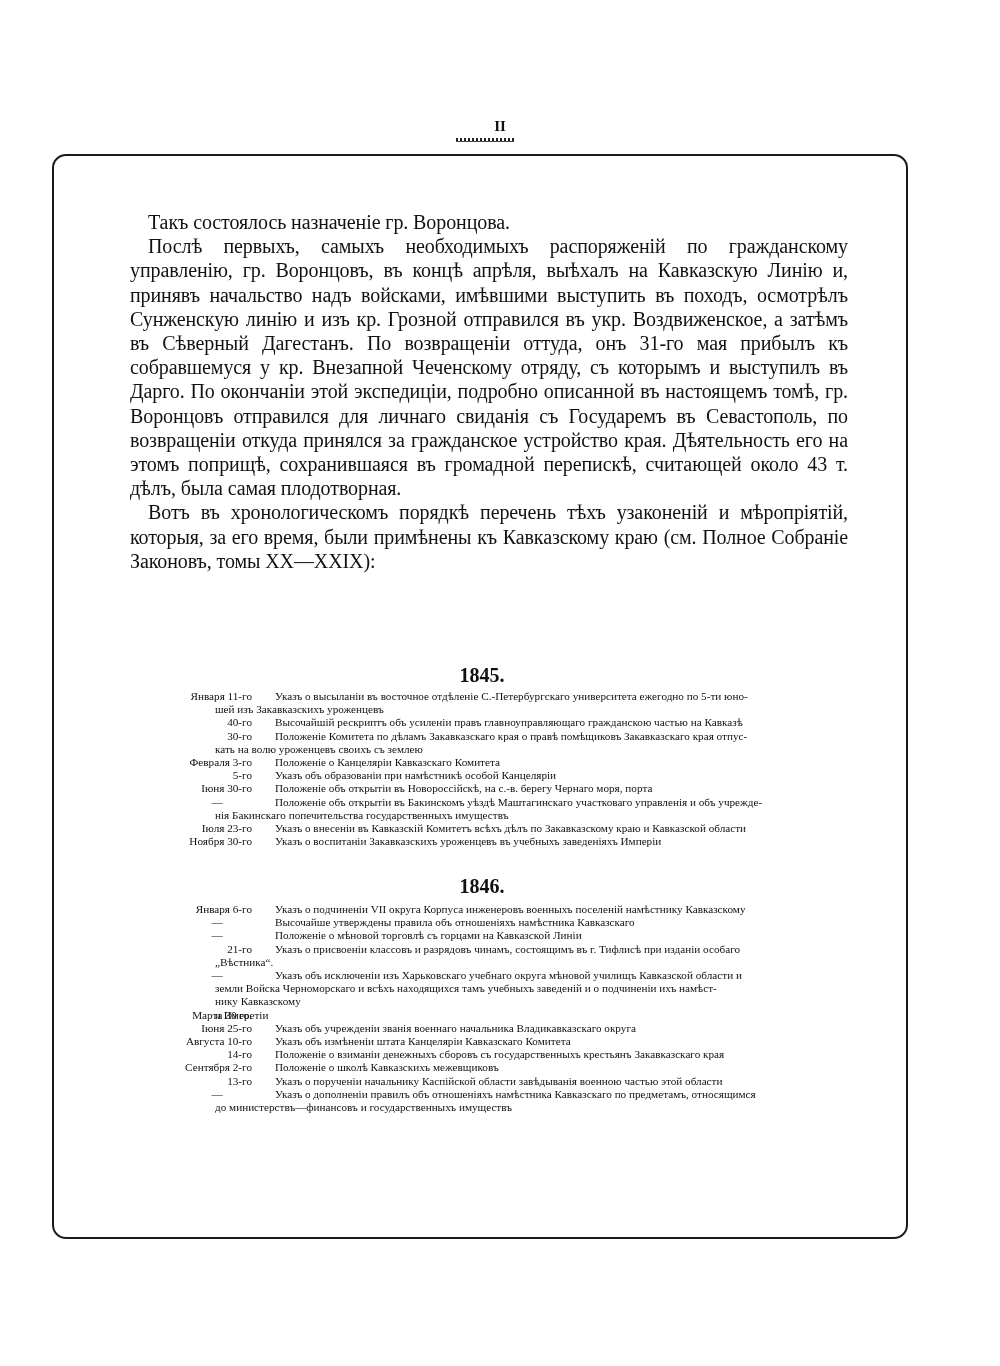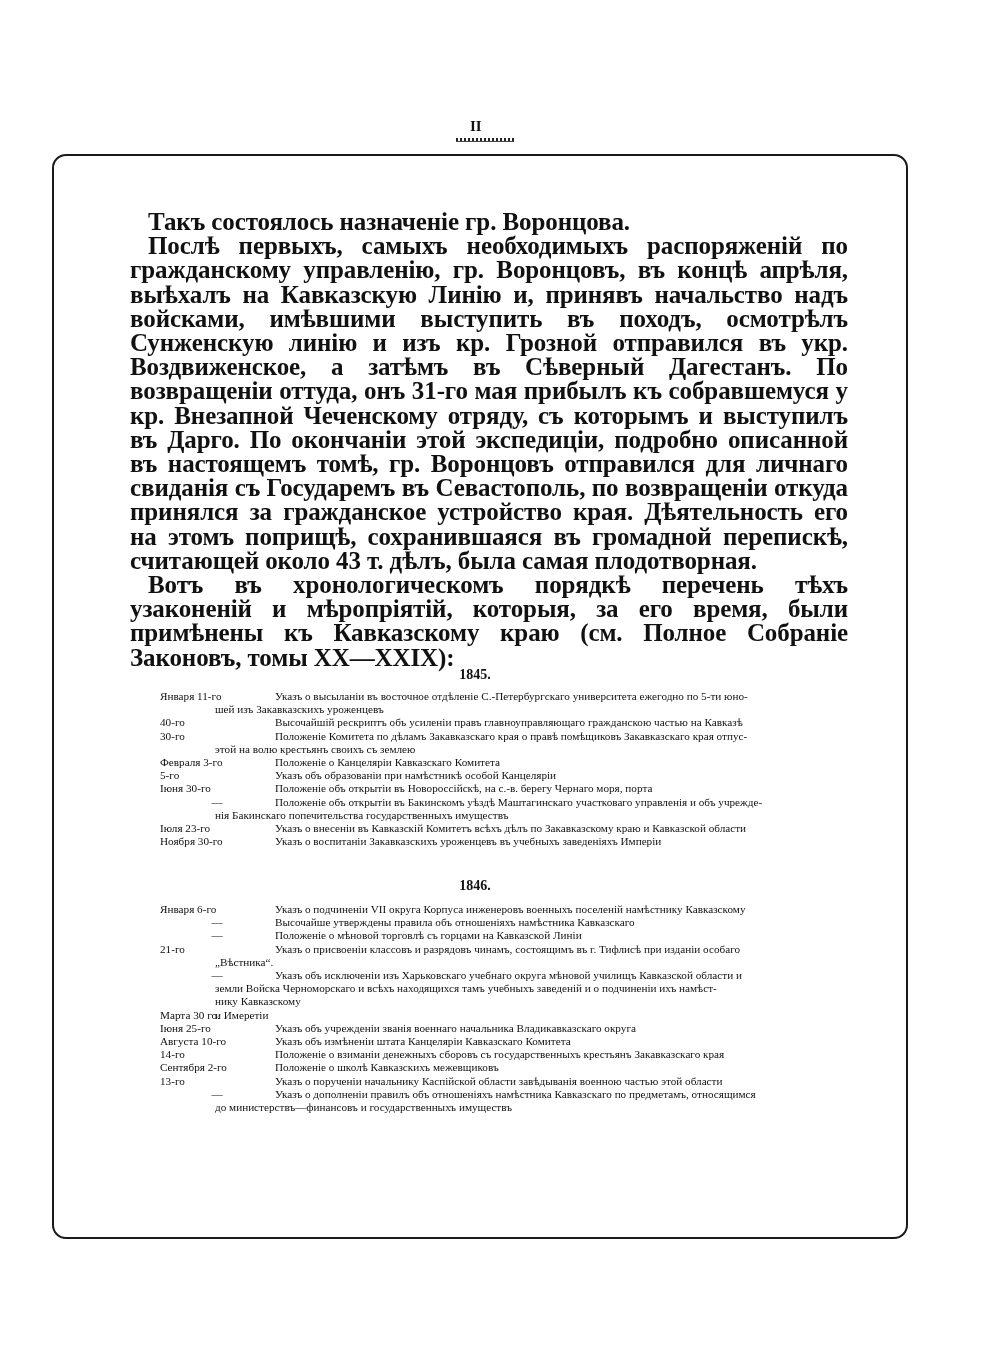--- a/index.html
+++ b/index.html
@@ -1,50 +1,50 @@
 <!DOCTYPE html>
 <html><head>
 <meta charset="utf-8">
 <style>
   html, body { margin: 0; padding: 0; background: #ffffff; }
   body {
     width: 1000px; height: 1366px; position: relative; overflow: hidden;
     font-family: "DejaVu Serif", "Liberation Serif", serif; color: #111;
   }
   .page-number {
-    position: absolute; left: 470px; top: 118px; width: 60px; 
+    position: absolute; left: 470px; top: 118px; width: 60px; text-align: center;
     font-family: "Liberation Serif", serif; font-weight: bold; font-size: 15px; line-height: 16px;
   }
   .page-number-rule {
     position: absolute; left: 456px; top: 138px; width: 58px; height: 3px;
     background: repeating-linear-gradient(90deg, #222 0 2px, transparent 2px 4px);
     border-bottom: 1px solid #444;
   }
   .frame {
     position: absolute; left: 52px; top: 154px; width: 856px; height: 1085px;
     border: 2px solid #1a1a1a; border-radius: 14px; box-sizing: border-box;
   }
   .body-text {
     position: absolute; left: 130px; top: 210px; width: 718px;
-    font-family: "Liberation Serif", serif; font-size: 25px; line-height: 24.2px;
-    text-align: justify; font-weight: bold; letter-spacing: -0.1px;
+    font-family: "Liberation Serif", serif; font-size: 20px; line-height: 24.2px;
+    text-align: justify; font-weight: normal; letter-spacing: -0.1px;
   }
   .body-text p { margin: 0; text-indent: 18px; }
   .body-text p.first { text-indent: 18px; }
   .year-heading {
-    position: absolute; left: 116px; width: 718px; text-align: center;
-    font-family: "Liberation Serif", serif; font-weight: bold; font-size: 14px; line-height: 16px;
+    position: absolute; left: 123px; width: 718px; text-align: center;
+    font-family: "Liberation Serif", serif; font-weight: bold; font-size: 20px; line-height: 16px;
   }
   .chron-list {
     position: absolute; left: 160px; width: 690px;
     font-family: "Liberation Serif", serif; font-size: 11.2px; line-height: 13.2px;
   }
   .entry { display: block; position: relative; }
   .entry .date {
-    position: absolute; left: 0; width: 92px; text-align: left; white-space: nowrap;
+    position: absolute; left: 0; width: 92px; text-align: right; white-space: nowrap;
   }
   .entry .date.dash { text-align: center; width: 70px; left: 22px; }
   .entry .text {
     display: block; padding-left: 115px; text-indent: 0; text-align: justify;
   }
   .entry .text .cont { display: block; margin-left: -60px; }
 </style>
 </head>
 <body>
 
@@ -65,21 +65,21 @@
   <div class="entry">
     <span class="date">Января 11-го</span>
     <span class="text"><span>Указъ о высыланіи въ восточное отдѣленіе С.-Петербургскаго университета ежегодно по 5-ти юно-</span><span class="cont">шей изъ Закавказскихъ уроженцевъ</span></span>
   </div>
   <div class="entry">
     <span class="date">40-го</span>
     <span class="text">Высочайшій рескриптъ объ усиленіи правъ главноуправляющаго гражданскою частью на Кавказѣ</span>
   </div>
   <div class="entry">
     <span class="date">30-го</span>
-    <span class="text"><span>Положеніе Комитета по дѣламъ Закавказскаго края о правѣ помѣщиковъ Закавказскаго края отпус-</span><span class="cont">этой на волю крестьянъ своихъ съ землею</span></span>
+    <span class="text"><span>Положеніе Комитета по дѣламъ Закавказскаго края о правѣ помѣщиковъ Закавказскаго края отпус-</span><span class="cont">кать на волю уроженцевъ своихъ съ землею</span></span>
   </div>
   <div class="entry">
     <span class="date">Февраля 3-го</span>
     <span class="text">Положеніе о Канцеляріи Кавказскаго Комитета</span>
   </div>
   <div class="entry">
     <span class="date">5-го</span>
     <span class="text">Указъ объ образованіи при намѣстникѣ особой Канцеляріи</span>
   </div>
   <div class="entry">

